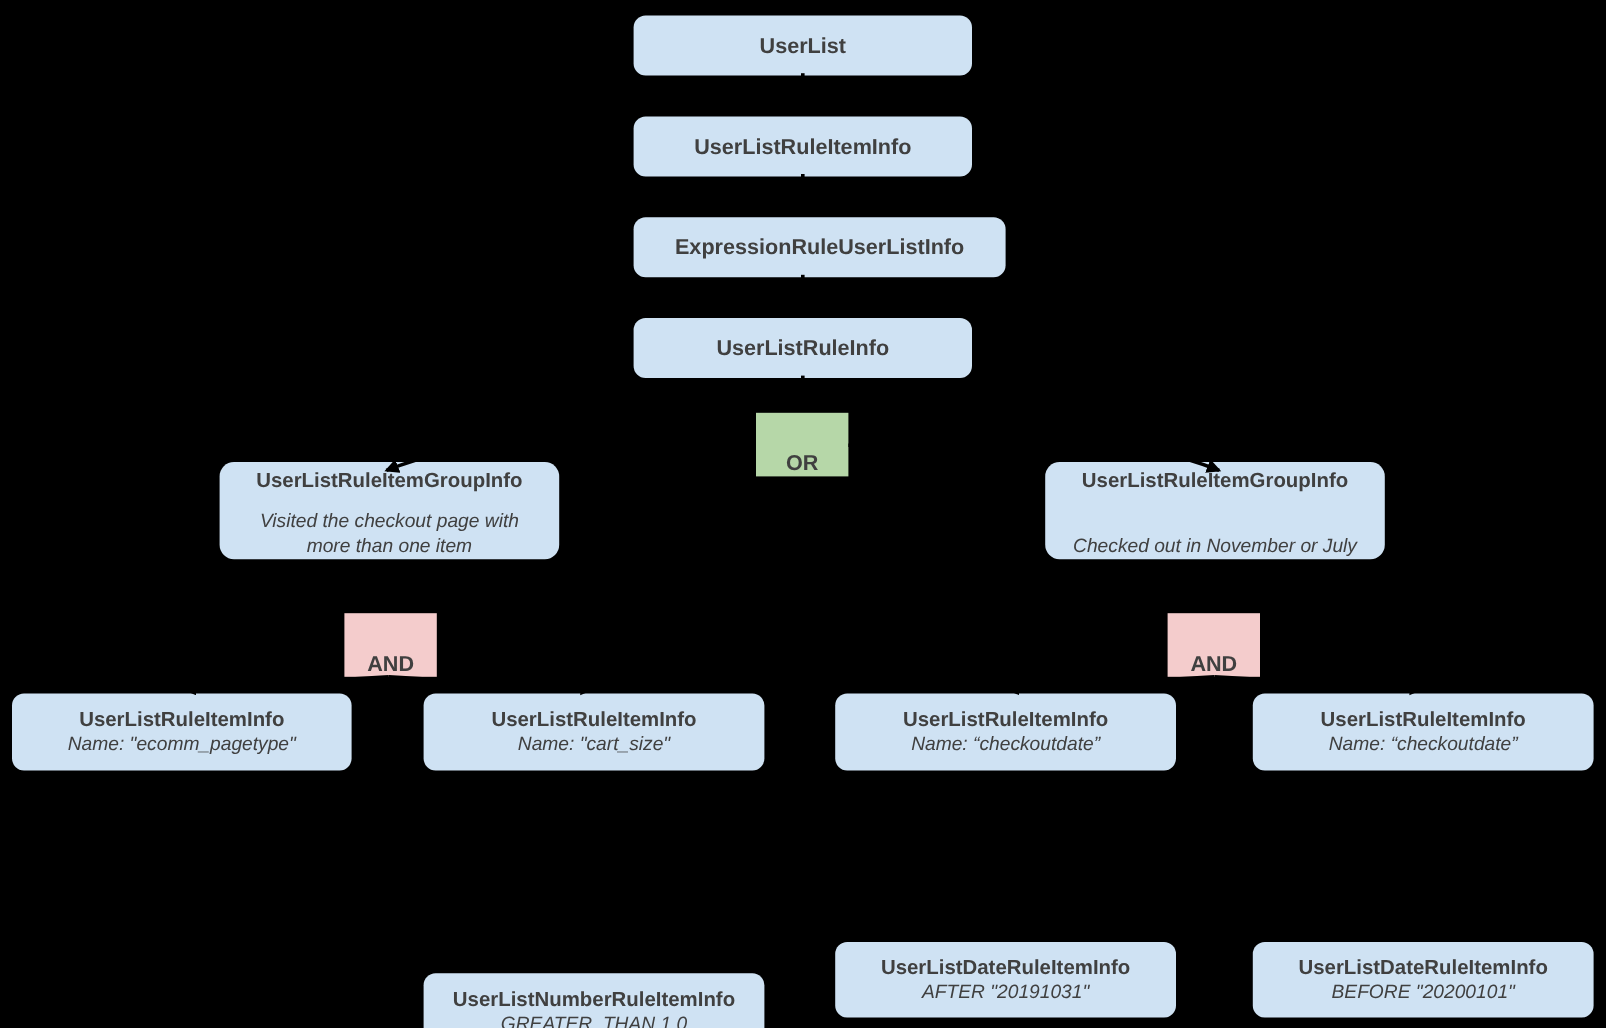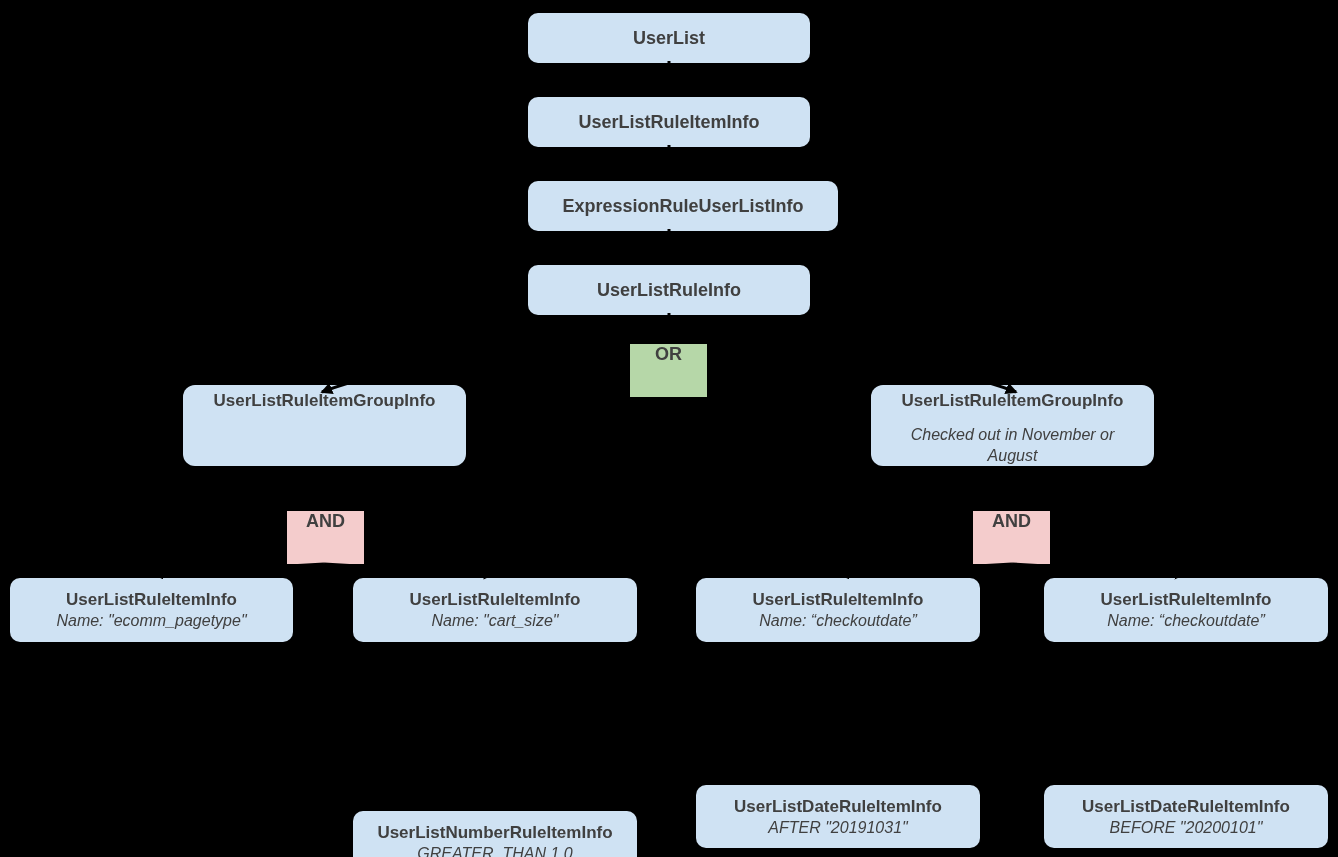--- a/index.html
+++ b/index.html
@@ -39,21 +39,21 @@
   .node.group {
     justify-content: space-between;
     padding-top: 5px;
     border-radius: 12px;
   }
   .node.group .sub { max-width: 250px; white-space: normal; }
   .node .sub { white-space: nowrap; }
   .op {
     position: absolute;
     display: flex;
-    align-items: flex-start;
+    align-items: flex-end;
     justify-content: center;
     font-weight: bold;
     font-size: 18px;
     z-index: 1;
   }
   .op.or  { background: #b6d7a8; }
   .op.and { background: #f4cccc; }
   svg.connectors {
     position: absolute;
     left: 0; top: 0;
@@ -78,24 +78,25 @@
   <div class="node stack" style="left:528px; top:265px; width:282px; height:50px">
     <div class="title">UserListRuleInfo</div>
   </div>
 
   <div class="op or" style="left:630px; top:344px; width:77px; height:53px">
     <span>OR</span>
   </div>
 
   <div class="node group" style="left:183px; top:385px; width:283px; height:81px">
     <div class="title">UserListRuleItemGroupInfo</div>
+    <div class="sub">Visited the checkout page with more than one item</div>
   </div>
   <div class="node group" style="left:871px; top:385px; width:283px; height:81px">
     <div class="title">UserListRuleItemGroupInfo</div>
-    <div class="sub">Checked out in November or August</div>
+    <div class="sub">Checked out in November or July</div>
   </div>
 
   <div class="op and" style="left:287px; top:511px; width:77px; height:53px">
     <span>AND</span>
   </div>
   <div class="op and" style="left:973px; top:511px; width:77px; height:53px">
     <span>AND</span>
   </div>
 
   <div class="node" style="left:10px; top:578px; width:283px; height:64px">

